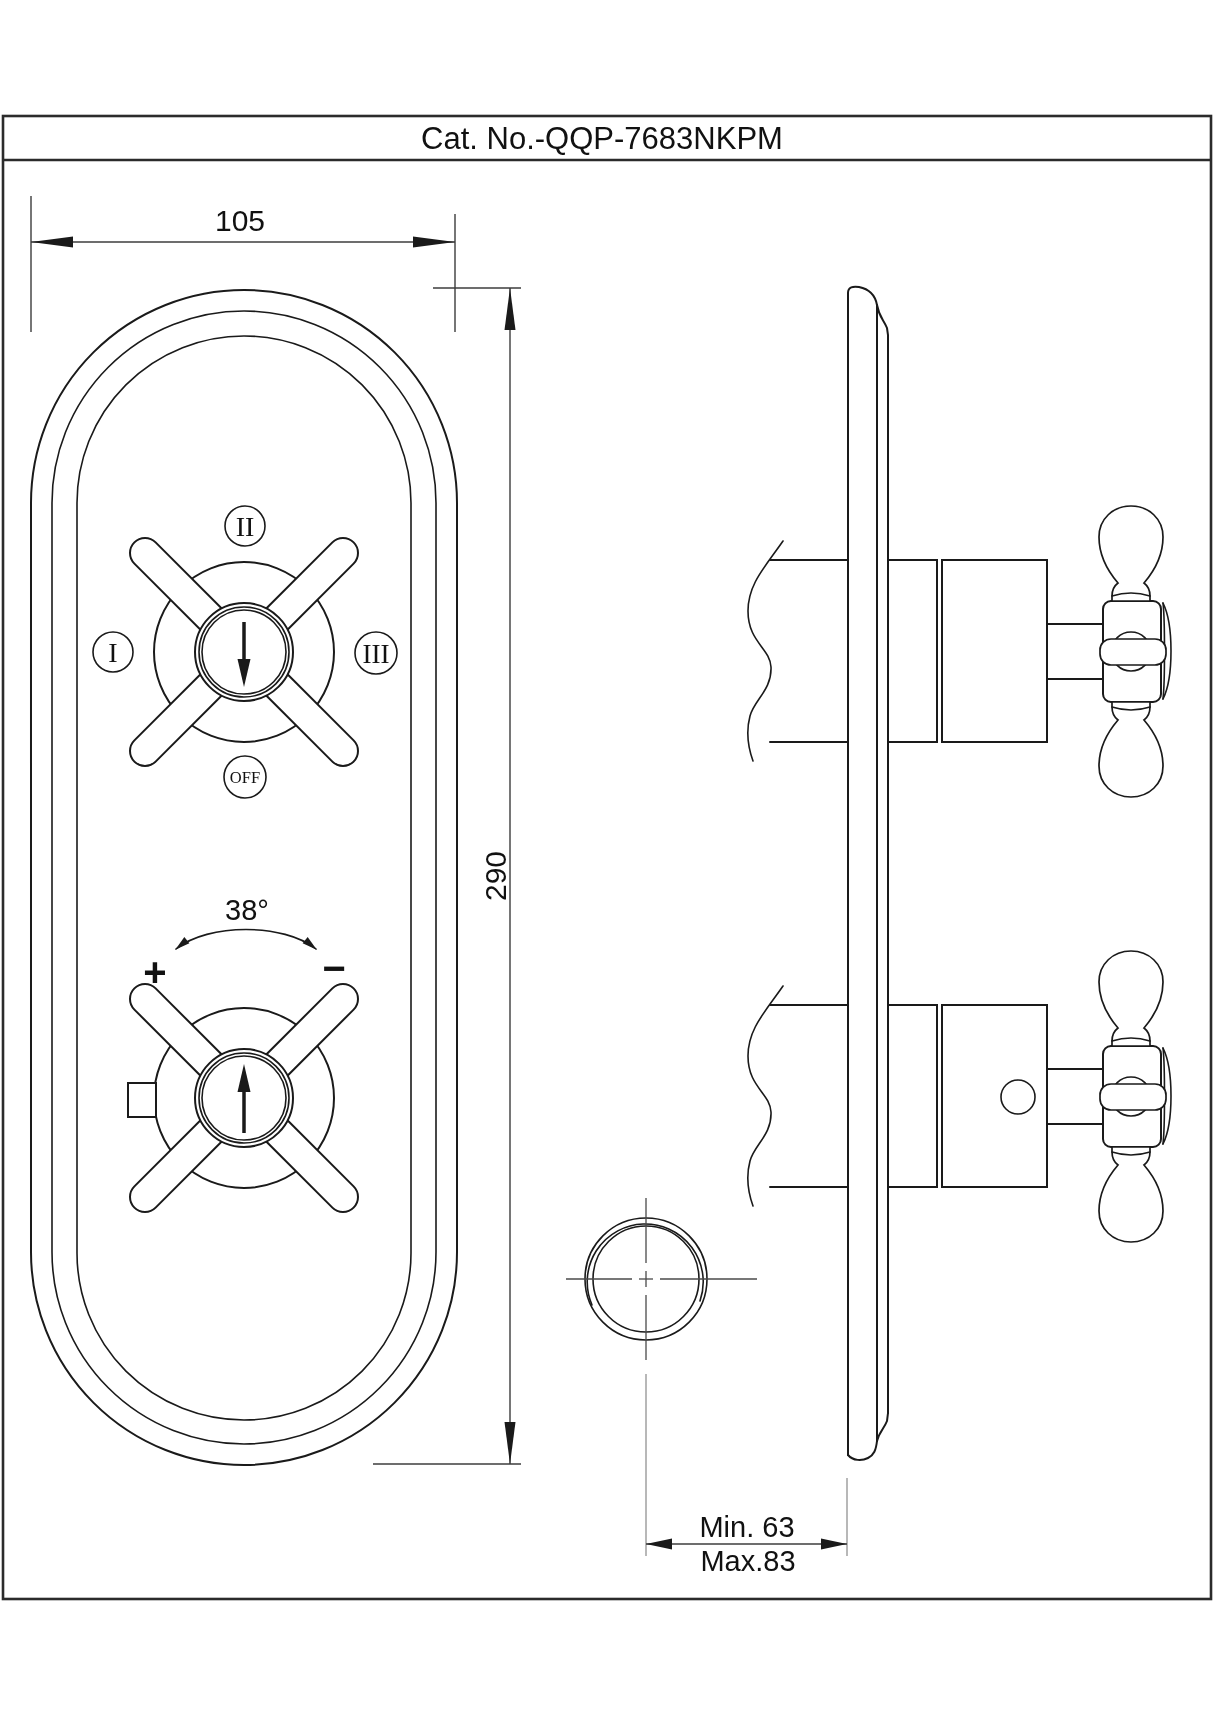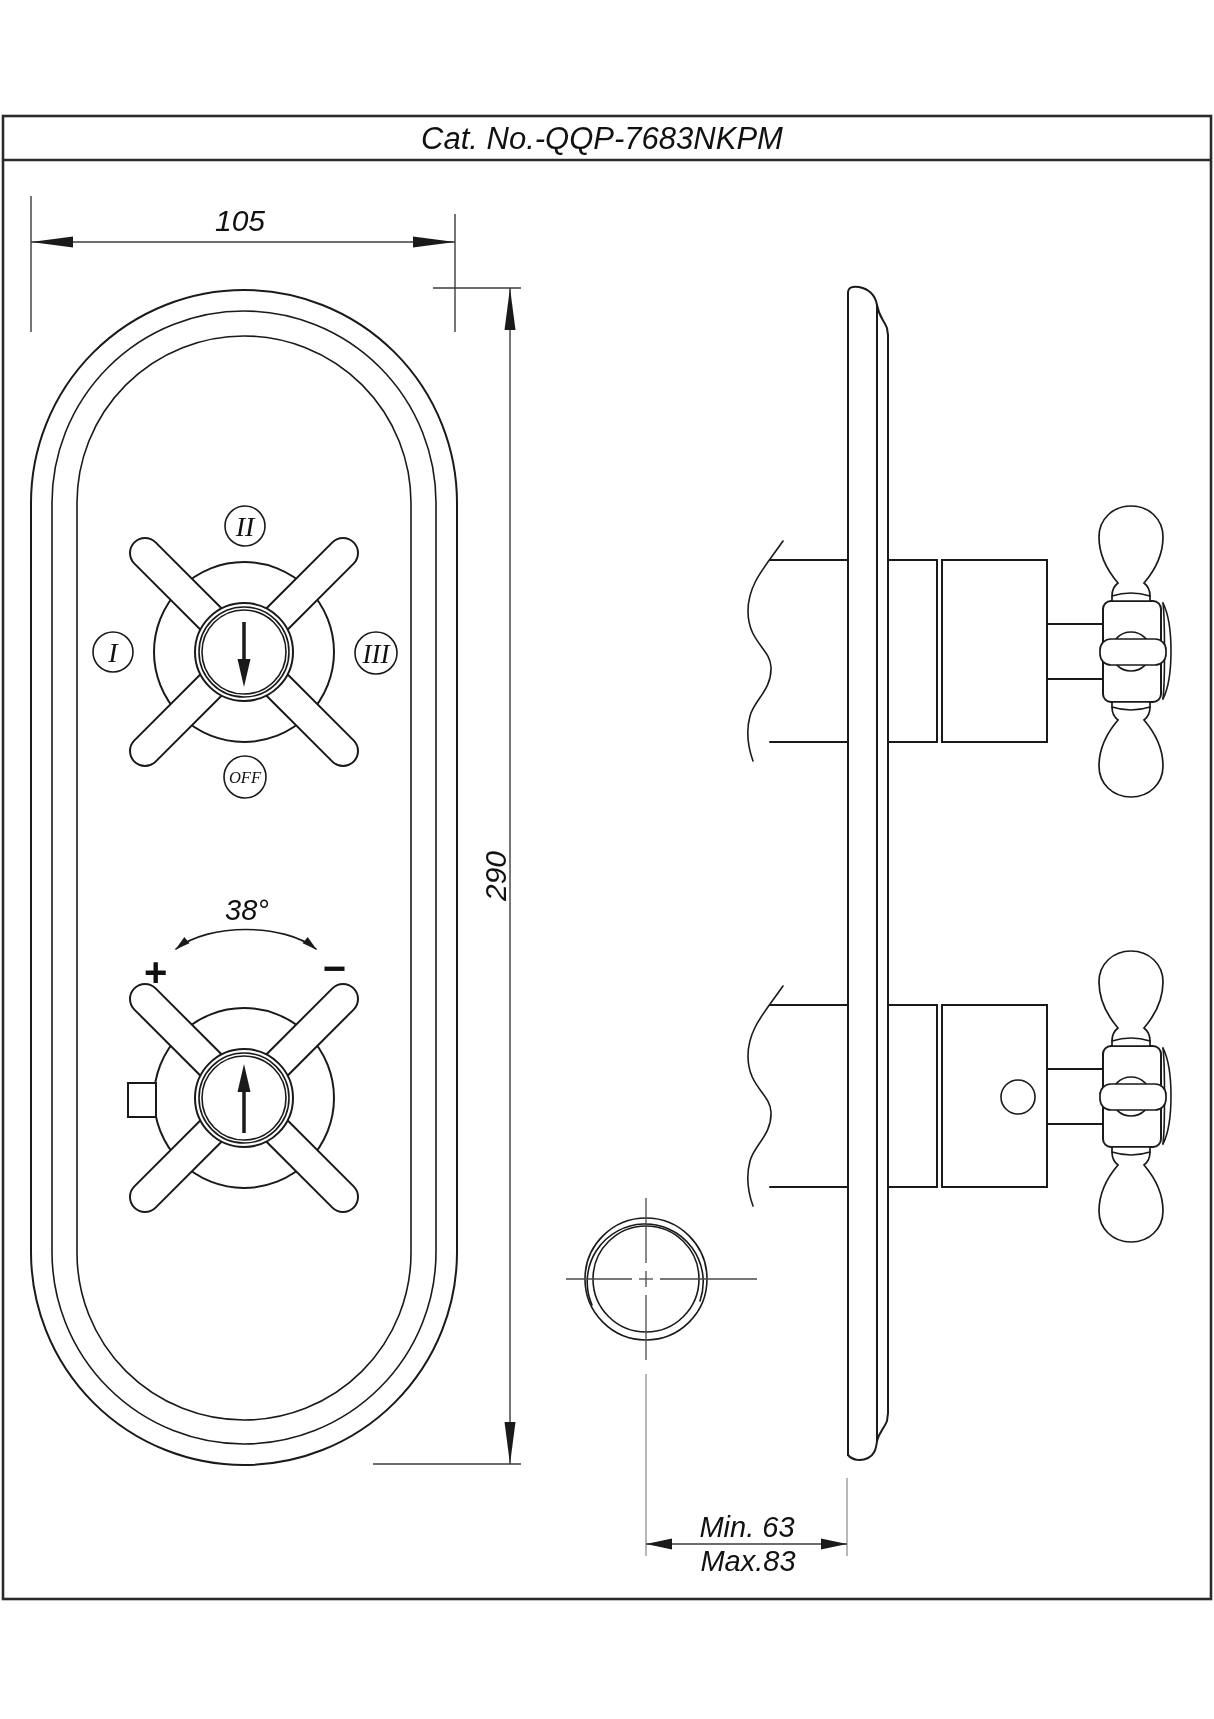--- a/index.html
+++ b/index.html
@@ -1,16 +1,16 @@
 <!DOCTYPE html>
 <html><head>
 <meta charset="utf-8">
 <style>
   html,body{margin:0;padding:0;background:#ffffff;}
-  .sheet{position:relative;width:1214px;height:1719px;background:#fff;overflow:hidden;font-style:italic;}
+  .sheet{position:relative;width:1214px;height:1719px;background:#fff;overflow:hidden;}
   svg{display:block;}
   .t-sans{font-family:"Liberation Sans",sans-serif;fill:#111;}
   .t-serif{font-family:"Liberation Serif",serif;fill:#111;}
   .ln{stroke:#1a1a1a;stroke-width:2;fill:none;stroke-linecap:round;}
   .lnthin{stroke:#1a1a1a;stroke-width:1.6;fill:none;stroke-linecap:round;}
   .wfill{fill:#ffffff;stroke:#1a1a1a;stroke-width:2;}
   .wfillthin{fill:#ffffff;stroke:#1a1a1a;stroke-width:1.7;}
   .ext{stroke:#3c3c3c;stroke-width:1.4;fill:none;stroke-linecap:butt;}
   .cl{stroke:#4a4a4a;stroke-width:1.3;fill:none;stroke-linecap:butt;}
   .clgray{stroke:#9a9a9a;stroke-width:1.4;fill:none;stroke-linecap:butt;}

